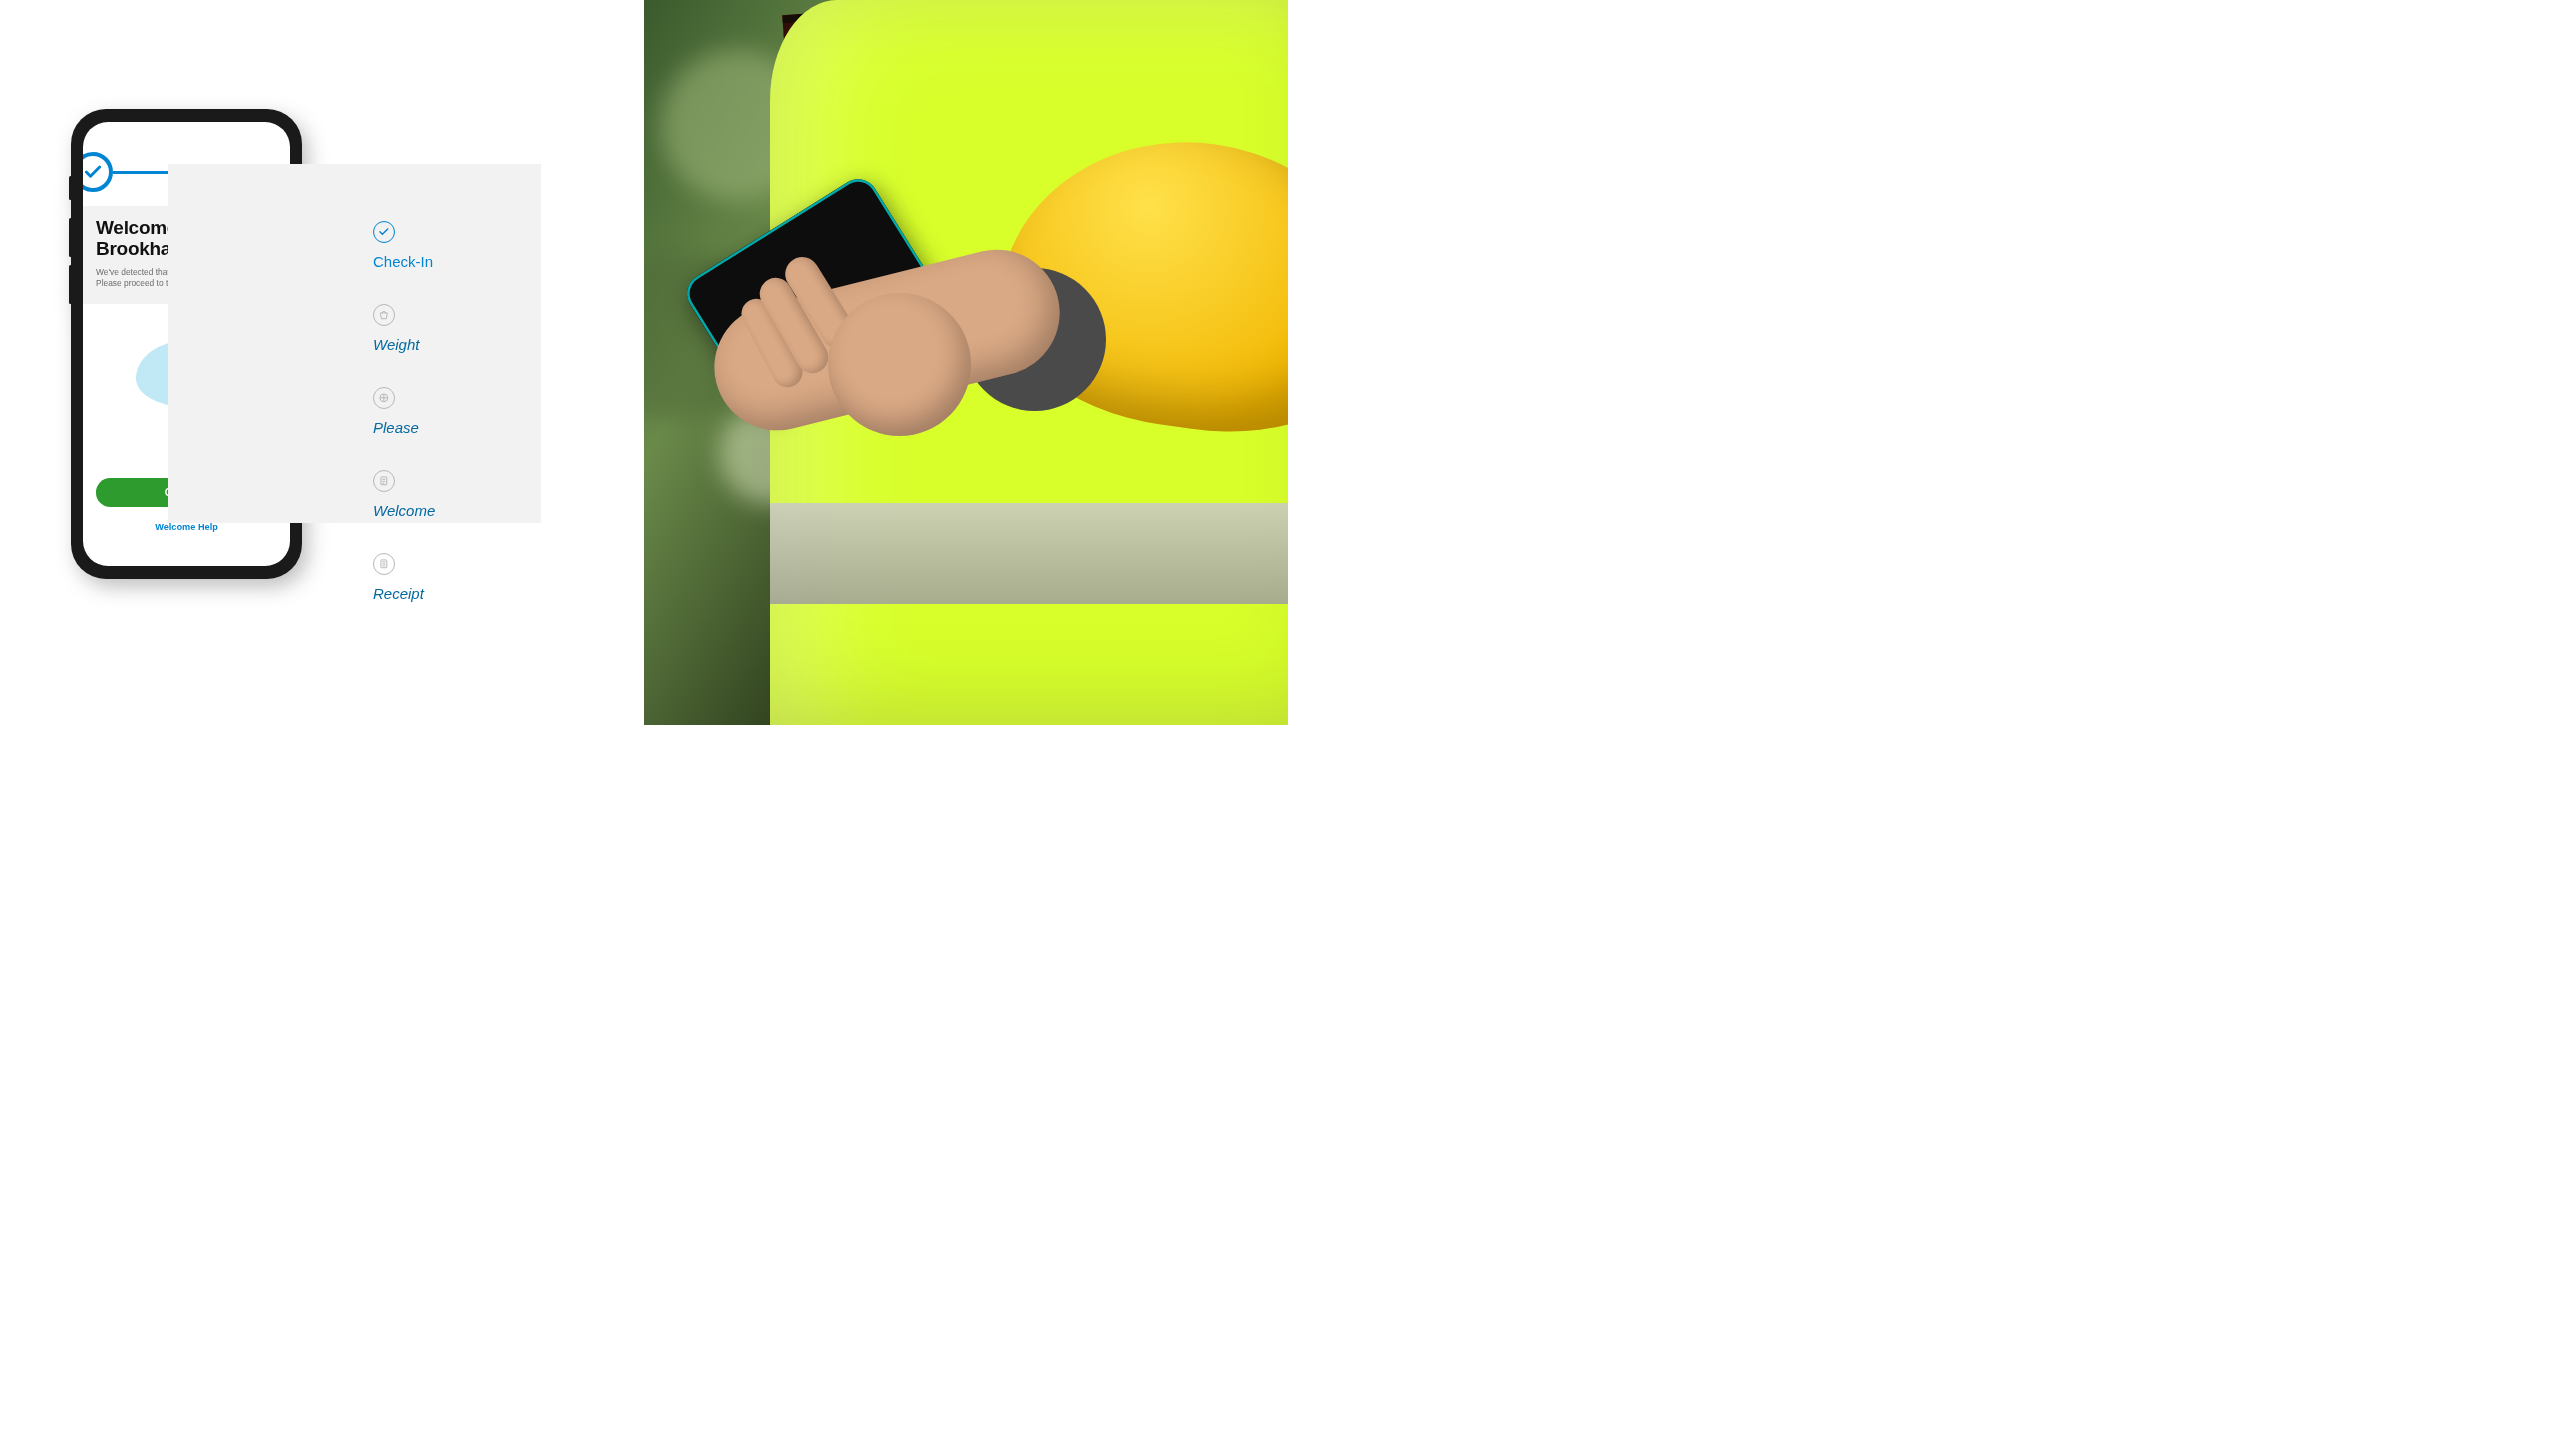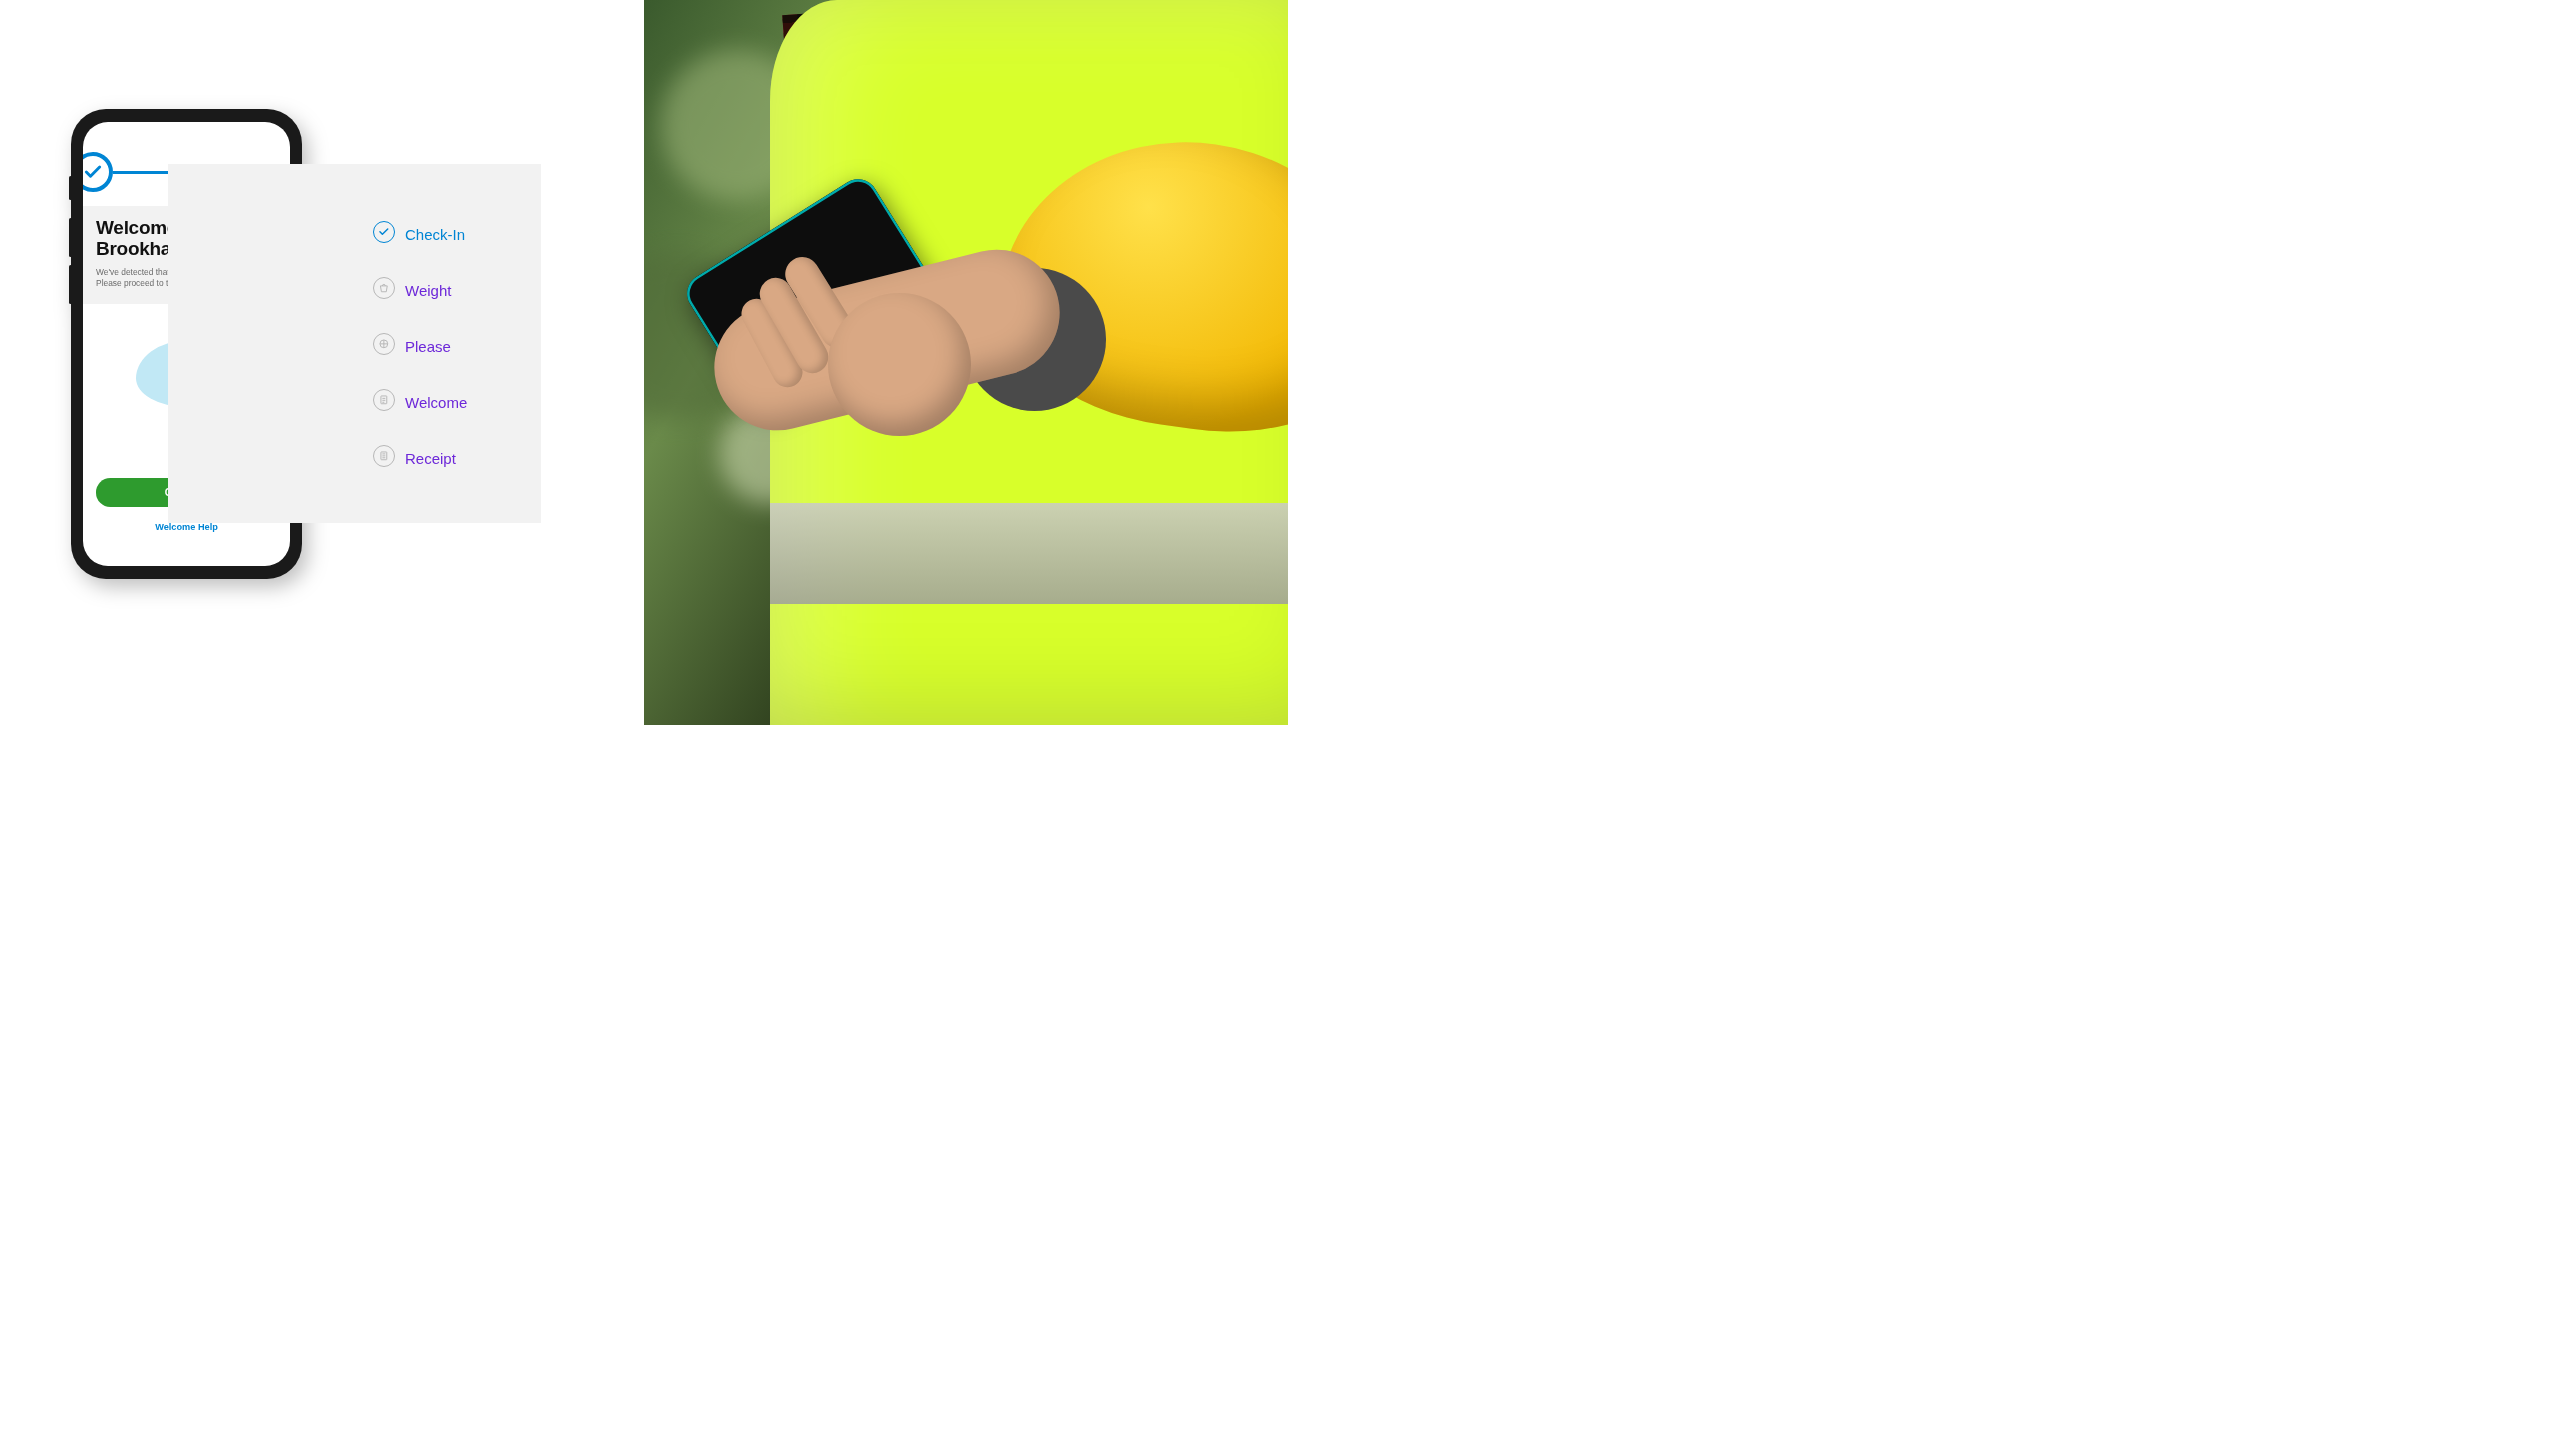--- a/index.html
+++ b/index.html
@@ -157,32 +157,33 @@
   }
   
   .step-list {
     position:absolute;
     left: 373px;
     top: 221px;
     z-index: 2;
     display:flex; flex-direction:column; gap:34px;
   }
   .step {
-    display:flex; align-items:flex-end; gap:10px;
+    display:flex; align-items:flex-start; gap:10px;
     font-size:15px;
+    flex-direction:column;
   }
   .step .ic {
     width:22px;height:22px;
     border:1.7px solid;
     border-radius:50%;
     display:flex;align-items:center;justify-content:center;
   }
   .step.active { color:#0085d4; }
   .step.active .ic { border-color:#0085d4; }
-  .step.inactive { color:#6d28d9; }
+  .step.inactive { color:#0369a1;font-style:italic; }
   .step.inactive .ic { border-color:#b7b7b7; }
   .step svg { width:11.7px; height:11.7px; }
   
   .photo-scene {
     width:100%; height:100%;
     background: linear-gradient(120deg,#3a5a2d 0%, #6a8a4a 25%, #2a3a1a 55%, #4a6a3a 100%);
     position:relative;
     overflow:hidden;
   }
   .bokeh { position:absolute; border-radius:50%; filter:blur(11.7px); opacity:.55; }

